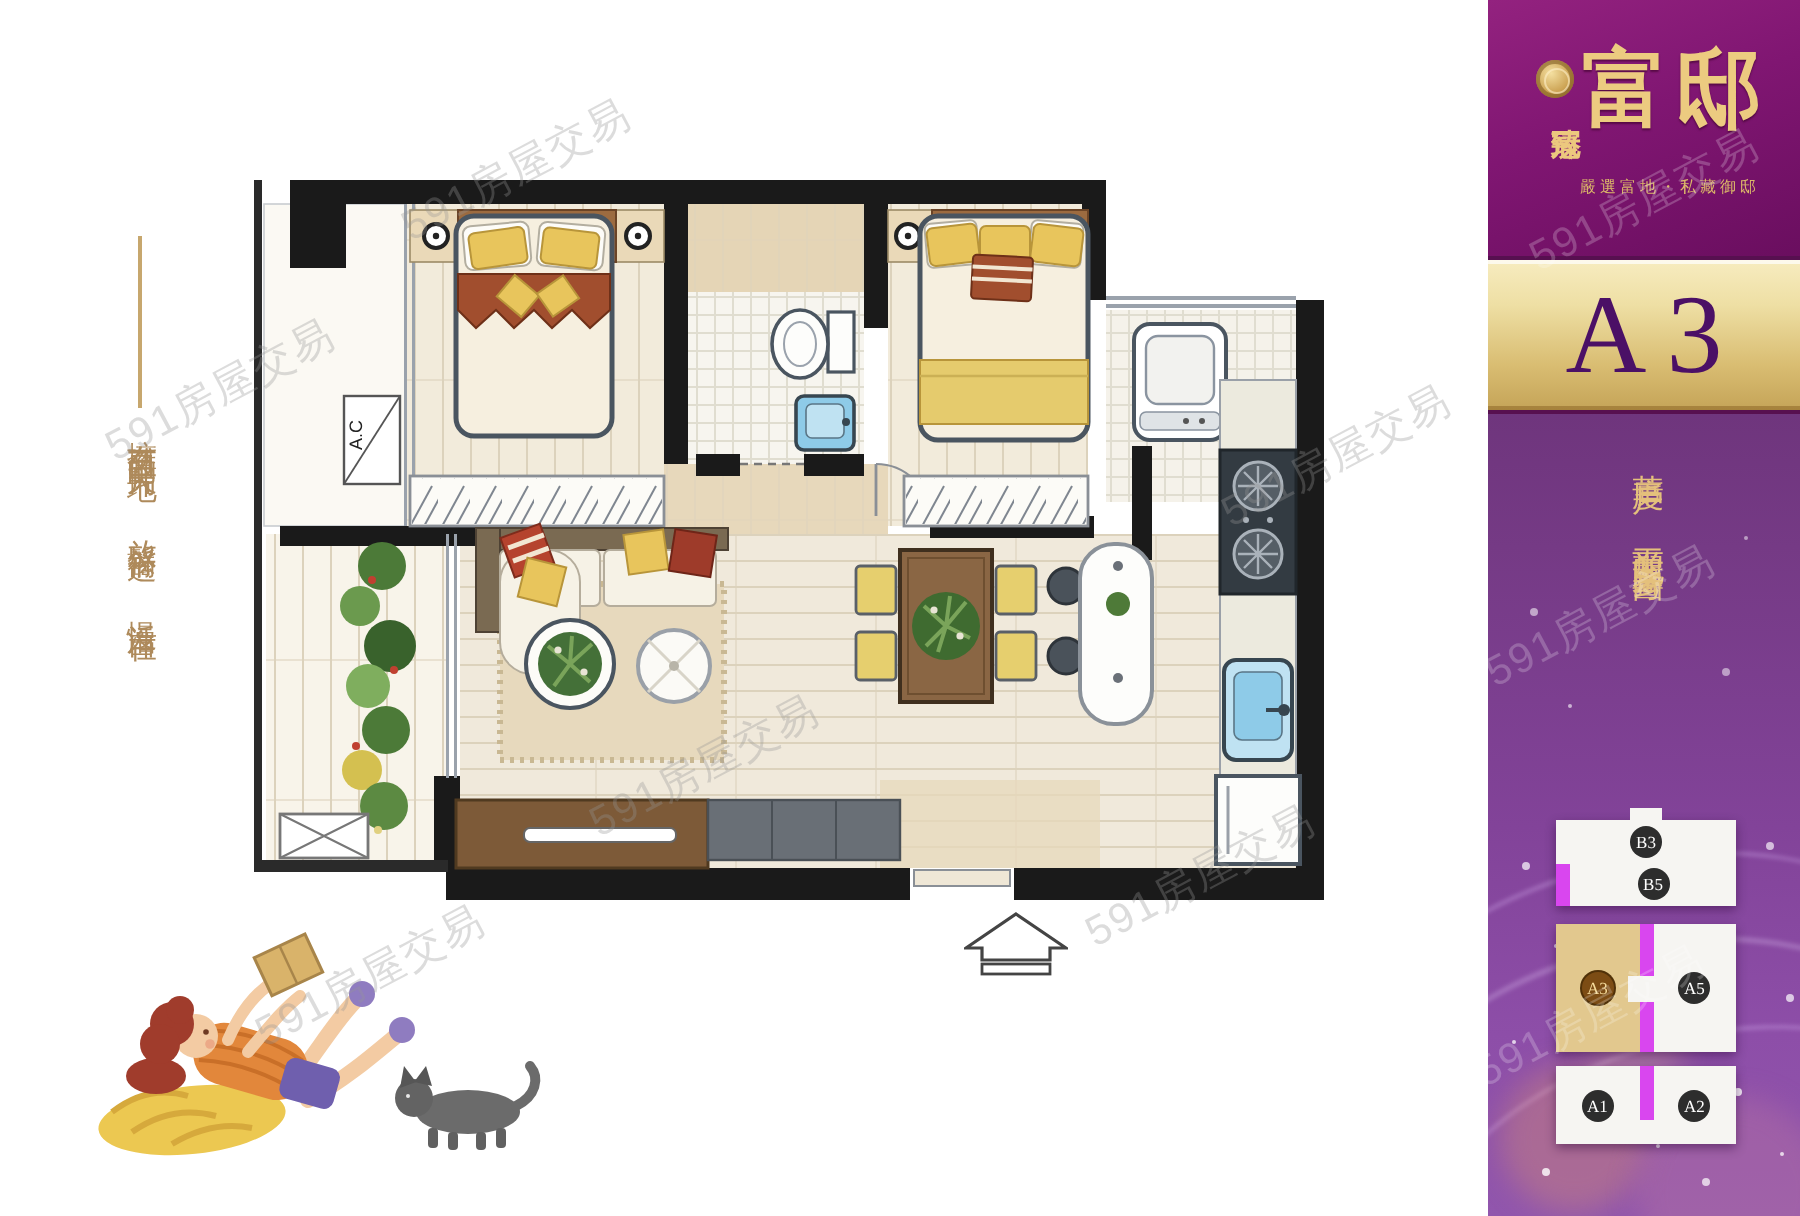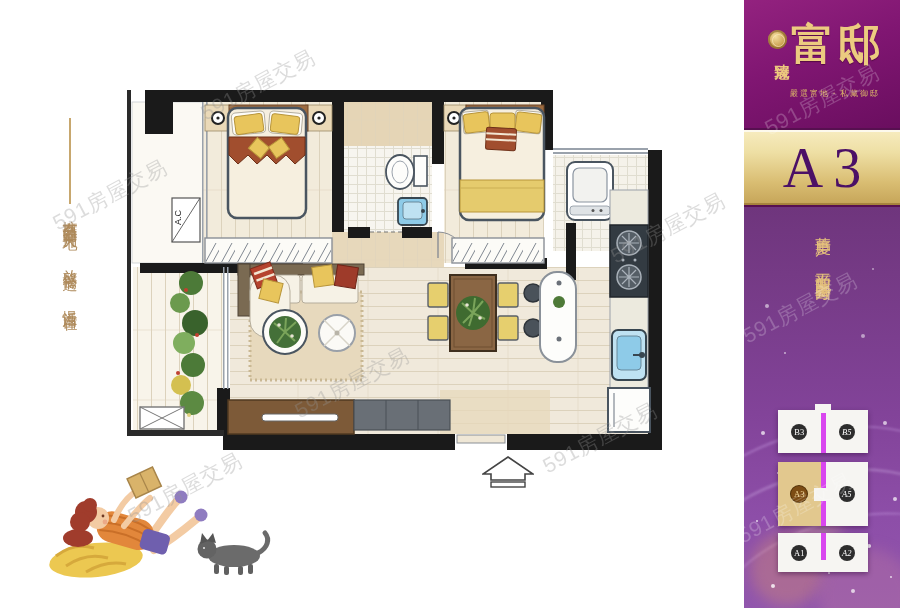--- a/index.html
+++ b/index.html
@@ -76,22 +76,22 @@
   .plan-title{position:absolute;left:66px;top:224px;width:26px;height:210px;
           writing-mode:vertical-rl;text-orientation:upright;color:#e4c07c;
           font-size:16px;letter-spacing:2px;line-height:26px;}
   .plan-title .gap{display:inline-block;margin-top:12px;}
 
   
   .stack{position:absolute;left:34px;top:404px;width:90px;height:170px;}
   .blk{position:absolute;left:0;width:90px;background:#f6f5f2;
        box-shadow:0 2px 5px rgba(40,0,50,.45);display:flex;}
   .blk .cell{flex:1;display:flex;align-items:center;justify-content:center;position:relative;}
-  .blk .cell + .cell{border-left:5px solid #d946ef;font-style:italic;}
-  .blk1{top:6px;height:43px;}
+  .blk .cell + .cell{border-left:7px solid #d946ef;}
+  .blk1{top:6px;height:43px;flex-direction:column;}
   .blk2{top:58px;height:64px;flex-direction:column;}
   .blk2 .row{flex:1;display:flex;}
   .blk2 .row + .row{border-top:1px solid #c6c3bc;}
   .blk3{top:129px;height:39px;justify-content:center;}
   .badge{width:16px;height:16px;border-radius:50%;background:#2d2d2d;color:#ffffff;
          font-size:8.5px;display:flex;align-items:center;justify-content:center;
          font-family:"Liberation Serif",serif;}
   .cell.hl{background:#e2c88e;}
   .cell.hl .badge{background:#7c4c14;color:#f4da9a;box-shadow:0 0 0 1px #503108;}
   .notch{position:absolute;background:#f6f5f2;}

